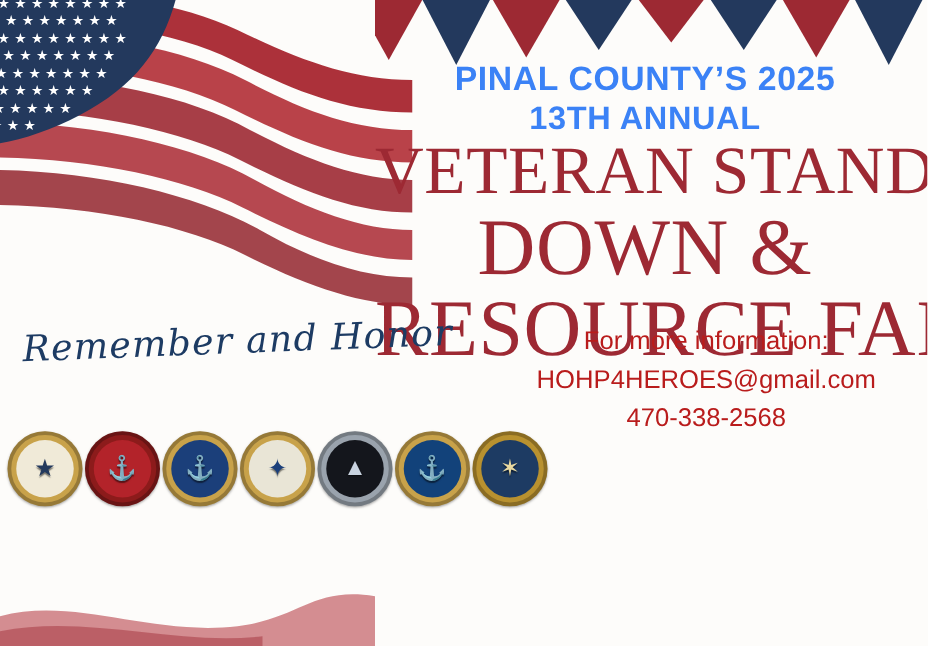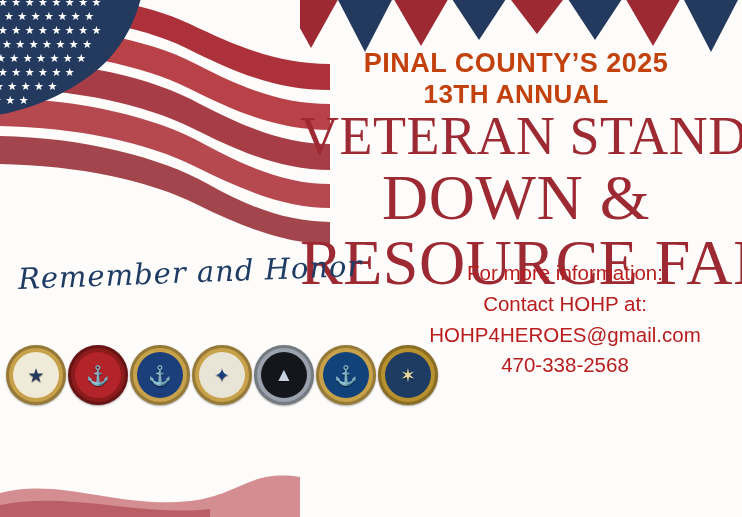--- a/index.html
+++ b/index.html
@@ -62,21 +62,21 @@
     left: 300px;
     width: 432px;
     text-align: center;
   }
   .kicker {
     font-family: "Liberation Sans", sans-serif;
     font-weight: bold;
     letter-spacing: .5px;
     font-size: 27px;
     line-height: 1.16;
-    color: #c2410c;
+    color: #3b82f6;
     white-space: nowrap;
   }
   .kicker .line2 { font-size: 26px; }
   .main-title {
     font-family: Liberation Serif, serif;
     color: #9d2933;
     font-size: 53px;
     line-height: 1.02;
     letter-spacing: .5px;
     margin-top: 0;
@@ -237,21 +237,20 @@
       <span class="t-line l1">VETERAN STAND</span>
       <span class="t-line l2">DOWN &amp;</span>
       <span class="t-line l3">RESOURCE FAIR</span>
     </div>
   </div>
 
   <div class="tagline">Remember and Honor</div>
 
   <div class="contact">
     <div>For more information:</div>
-    <div>Contact HOHP at:</div>
     <div>HOHP4HEROES@gmail.com</div>
     <div>470-338-2568</div>
   </div>
 
   <div class="seals">
     <div class="seal" style="background:#c8a24a;">
       <div class="inner" style="background:#f0ead8;"></div>
       <div class="ring"></div>
       <div class="glyph" style="color:#23395d;">★</div>
     </div>

